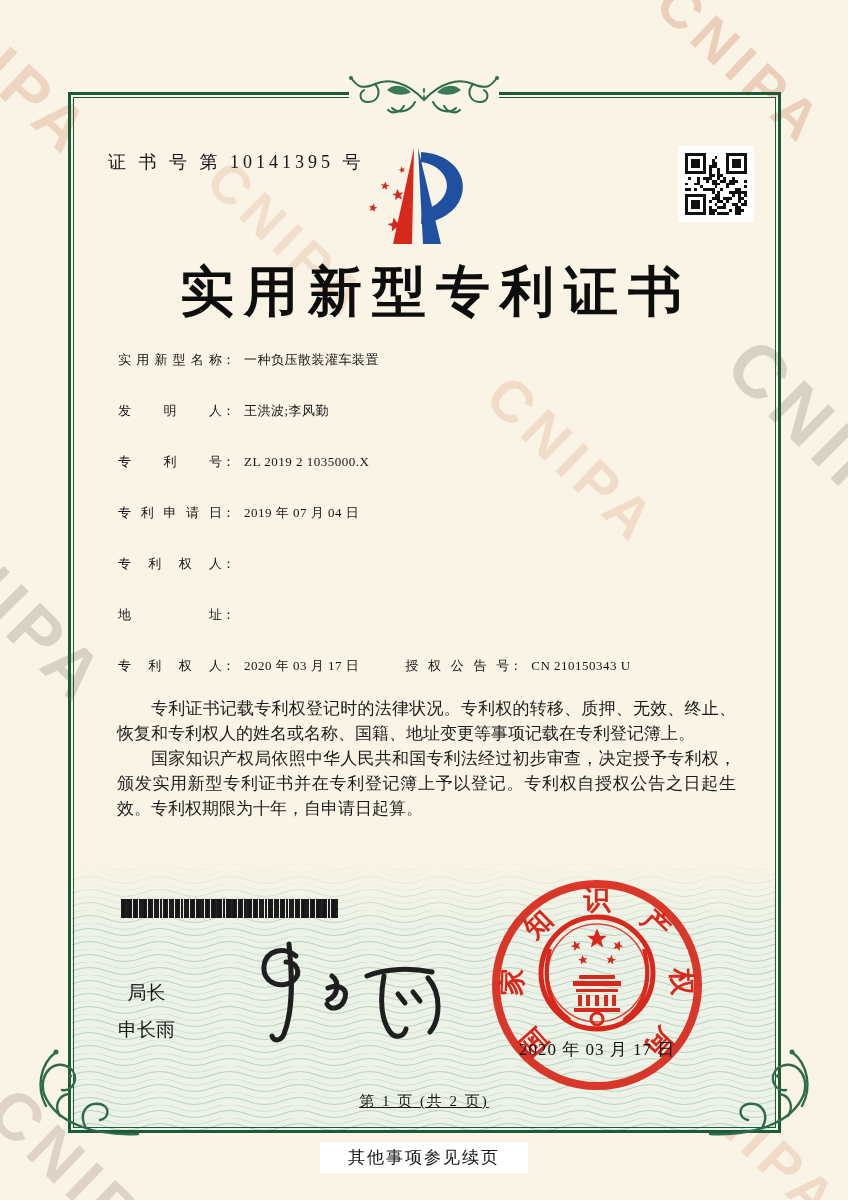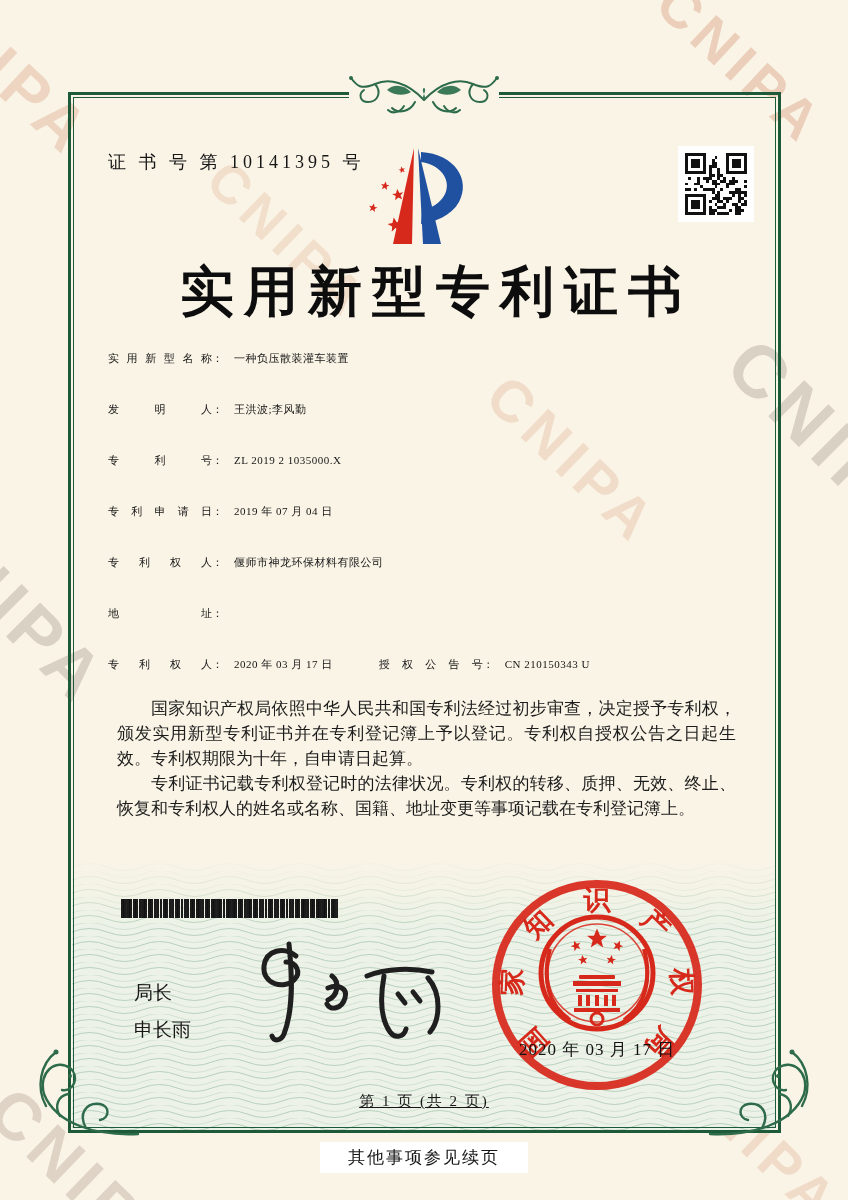--- a/index.html
+++ b/index.html
@@ -36,40 +36,40 @@
   
   .cert-no{position:absolute;left:108px;top:150px;font-size:18px;letter-spacing:4px;z-index:5;}
   .logo{position:absolute;left:355px;top:146px;z-index:5;}
   .qr-box{position:absolute;left:678px;top:146px;width:76px;height:76px;background:#fff;z-index:5;}
   .qr-box svg{position:absolute;left:7px;top:7px;}
   .title{position:absolute;left:0;top:256px;width:100%;text-align:center;
          font-size:54px;font-weight:bold;letter-spacing:10px;padding-left:24px;
          box-sizing:border-box;color:#0d0d0d;z-index:5;}
 
   
-  .fields{position:absolute;left:108px;top:351px;width:580px;font-size:11px;z-index:5;}
+  .fields{position:absolute;left:118px;top:351px;width:580px;font-size:13px;z-index:5;}
   .frow{display:flex;align-items:baseline;height:28px;margin-bottom:23px;white-space:nowrap;}
   .flabel{display:inline-block;width:104px;text-align:justify;text-align-last:justify;}
   .fcolon{display:inline-block;width:18px;}
   .fvalue{margin-left:4px;letter-spacing:.5px;text-align:right;}
   .fgroup{display:flex;align-items:baseline;}
   .fgroup2{margin-left:46px;}
 
   
   .body-text{position:absolute;left:117px;right:112px;top:696px;z-index:5;
              font-size:17px;line-height:25px;text-align:justify;color:#1c1c1c;}
   .body-text p{margin:0;text-indent:2em;}
 
   
   .barcode{position:absolute;left:121px;top:899px;width:217px;height:19px;z-index:5;
     background:
       repeating-linear-gradient(90deg,#1b1b1b 0 2px,rgba(0,0,0,0) 2px 3px),
       repeating-linear-gradient(90deg,#222 0 1px,rgba(0,0,0,0) 1px 5px),
       repeating-linear-gradient(90deg,#111 0 3px,rgba(0,0,0,0) 3px 7px);}
-  .signer{position:absolute;left:134px;top:974px;font-size:19px;line-height:37px;z-index:5;}
+  .signer{position:absolute;left:118px;top:974px;font-size:19px;line-height:37px;z-index:5;text-align:center;}
   .signature{position:absolute;left:232px;top:938px;z-index:5;}
   .seal{position:absolute;left:492px;top:880px;width:194px;height:194px;z-index:6;
         border:8px solid rgba(216,39,27,.92);border-radius:50%;}
   .seal-ring span{position:absolute;left:50%;top:50%;width:30px;height:32px;
         margin:-16px 0 0 -15px;font-weight:bold;font-size:27px;line-height:30px;
         text-align:center;color:#d7291b;}
   .seal-emblem{position:absolute;left:32px;top:21px;}
   .seal-date{position:absolute;left:487px;top:1038px;width:220px;text-align:center;
         font-size:17px;letter-spacing:1px;color:#121212;z-index:7;}
   .page-info{position:absolute;left:0;top:1092px;width:100%;text-align:center;
@@ -306,43 +306,42 @@
       <span class="fvalue">ZL 2019 2 1035000.X</span>
   </div>
   <div class="frow">
     <span class="flabel">专利申请日</span>
       <span class="fcolon">：</span>
       <span class="fvalue">2019 年 07 月 04 日</span>
   </div>
   <div class="frow">
     <span class="flabel">专利权人</span>
       <span class="fcolon">：</span>
-      <span class="fvalue">偃师市神龙环保材料有限公司</span>
   </div>
   <div class="frow">
     <span class="flabel">地址</span>
       <span class="fcolon">：</span>
   </div>
   <div class="frow">
     <span class="fgroup">
       <span class="flabel">专利权人</span>
         <span class="fcolon">：</span>
         <span class="fvalue">2020 年 03 月 17 日</span>
     </span>
     <span class="fgroup fgroup2">
       <span class="flabel">授权公告号</span>
         <span class="fcolon">：</span>
         <span class="fvalue">CN 210150343 U</span>
     </span>
   </div>
 </div>
 
 <div class="body-text">
+  <p>专利证书记载专利权登记时的法律状况。专利权的转移、质押、无效、终止、恢复和专利权人的姓名或名称、国籍、地址变更等事项记载在专利登记簿上。</p>
   <p>国家知识产权局依照中华人民共和国专利法经过初步审查，决定授予专利权，颁发实用新型专利证书并在专利登记簿上予以登记。专利权自授权公告之日起生效。专利权期限为十年，自申请日起算。</p>
-  <p>专利证书记载专利权登记时的法律状况。专利权的转移、质押、无效、终止、恢复和专利权人的姓名或名称、国籍、地址变更等事项记载在专利登记簿上。</p>
 </div>
 
 <div class="barcode"></div>
 
 <div class="signer">
   <div>局长</div>
   <div>申长雨</div>
 </div>
 
 <svg class="signature" width="225" height="108" viewBox="0 0 225 108">

